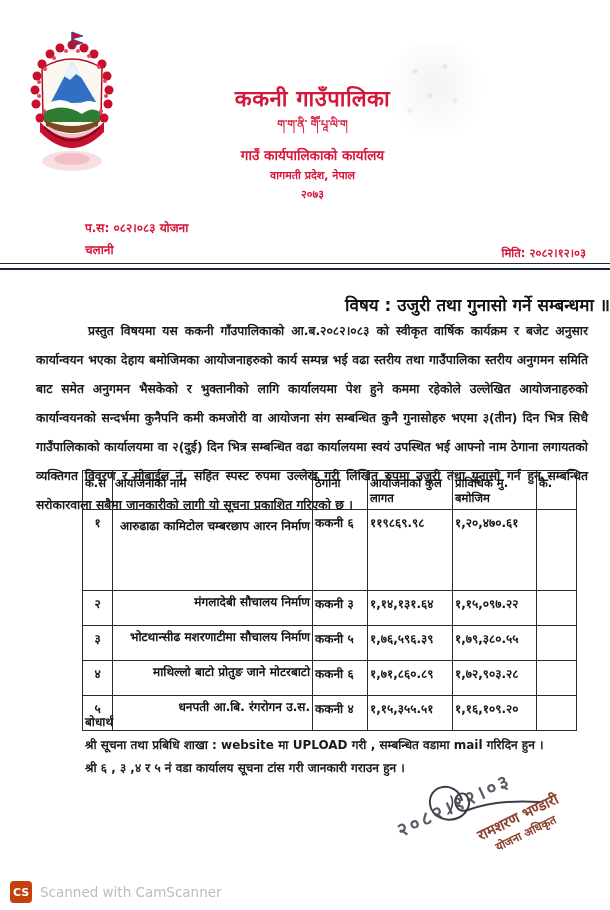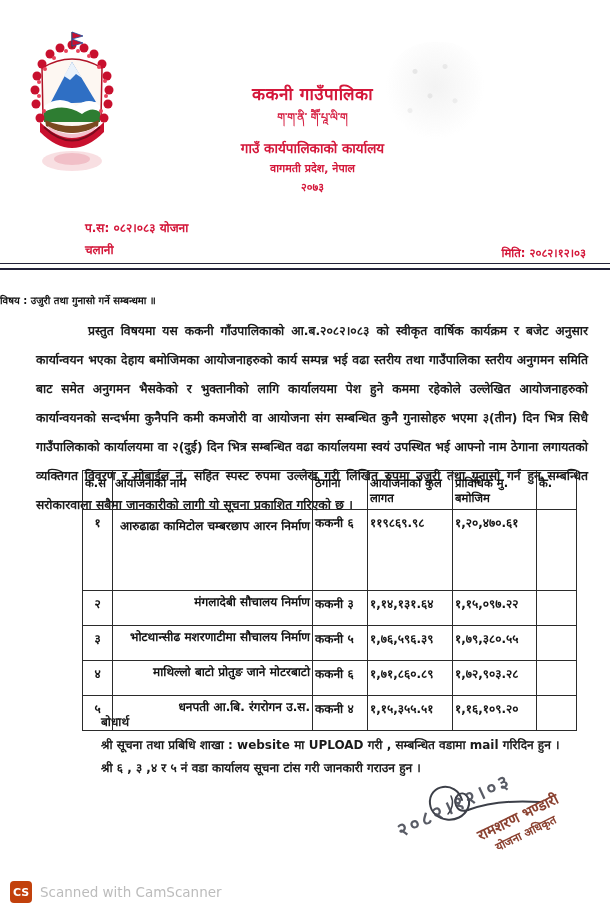--- a/index.html
+++ b/index.html
@@ -17,49 +17,49 @@
     background:
       radial-gradient(circle at 30% 30%, rgba(150,150,150,.18) 0 2px, transparent 3px),
       radial-gradient(circle at 60% 25%, rgba(150,150,150,.15) 0 2px, transparent 3px),
       radial-gradient(circle at 45% 55%, rgba(150,150,150,.16) 0 2px, transparent 3px),
       radial-gradient(circle at 70% 60%, rgba(150,150,150,.12) 0 2px, transparent 3px),
       radial-gradient(circle at 25% 70%, rgba(150,150,150,.13) 0 2px, transparent 3px),
       radial-gradient(ellipse at 50% 45%, rgba(170,170,170,.14), transparent 70%);
     filter:blur(.4px);
   }
   .head-block{left:140px;top:82px;width:345px;text-align:center;color:#d4173a;}
-  .muni-name{font-size:17px;font-weight:700;letter-spacing:.5px;}
+  .muni-name{font-size:22px;font-weight:700;letter-spacing:.5px;}
   .tibetan{font-size:11px;font-weight:600;opacity:.95;}
   .office-name{font-size:13.5px;font-weight:700;margin-top:3px;}
   .addr{font-size:11px;font-weight:700;margin-top:5px;}
   .addr2{font-size:11px;font-weight:700;margin-top:3px;}
   .year{font-size:11px;font-weight:600;margin-top:4px;}
   
   .ref-block{left:85px;top:222px;color:#d4173a;font-weight:700;font-size:12px;line-height:1.1;}
   .ref-line2{margin-top:9px;}
   .date-line{right:24px;top:245px;color:#d4173a;font-weight:700;font-size:11.5px;}
   .rule{left:0;top:263px;width:610px;height:4px;border-top:1px solid #23233a;border-bottom:2.5px solid #23233a;}
   
-  .subject{left:0;top:293px;width:610px;text-align:left;font-size:10px;font-weight:700;color:#151515;}
+  .subject{left:0;top:293px;width:610px;text-align:right;font-size:17px;font-weight:700;color:#151515;}
   .body-par{
     left:36px;top:317px;width:552px;font-size:12.3px;line-height:29px;
     font-weight:600;color:#1b1b1b;text-align:justify;text-indent:52px;
   }
   
   table.projects{left:82px;top:470px;position:absolute;border-collapse:collapse;table-layout:fixed;width:494px;color:#141414;}
   table.projects th,table.projects td{border:1.4px solid #2b2b2b;vertical-align:top;padding:4px 2px;font-weight:700;}
   table.projects th{font-size:11.5px;text-align:left;}
   th.small-h{font-size:8.6px;padding-top:6px;}
   td.sn{text-align:center;font-size:12px;}
   td.name{font-size:12px;line-height:2.1;text-align:right;}
   td.addr-c,td.num{font-size:12px;white-space:nowrap;}
   tr.r1 td{height:72px;}
   tr.rx td{height:26px;}
   
-  .notes{left:85px;top:713px;color:#1b1b1b;margin-left:16px;}
+  .notes{left:85px;top:713px;color:#1b1b1b;}
   .notes-head{font-size:12px;font-weight:700;}
   .note{font-size:12px;font-weight:600;margin-top:6px;}
   
   .sig-scribble{left:418px;top:772px;}
   .hand-date{
     left:398px;top:818px;font-size:19px;font-weight:600;color:#474a55;
     transform:rotate(-25deg);transform-origin:left center;letter-spacing:3px;opacity:.9;
   }
   .stamp{
     left:458px;top:836px;width:140px;text-align:center;color:#8a4130;

